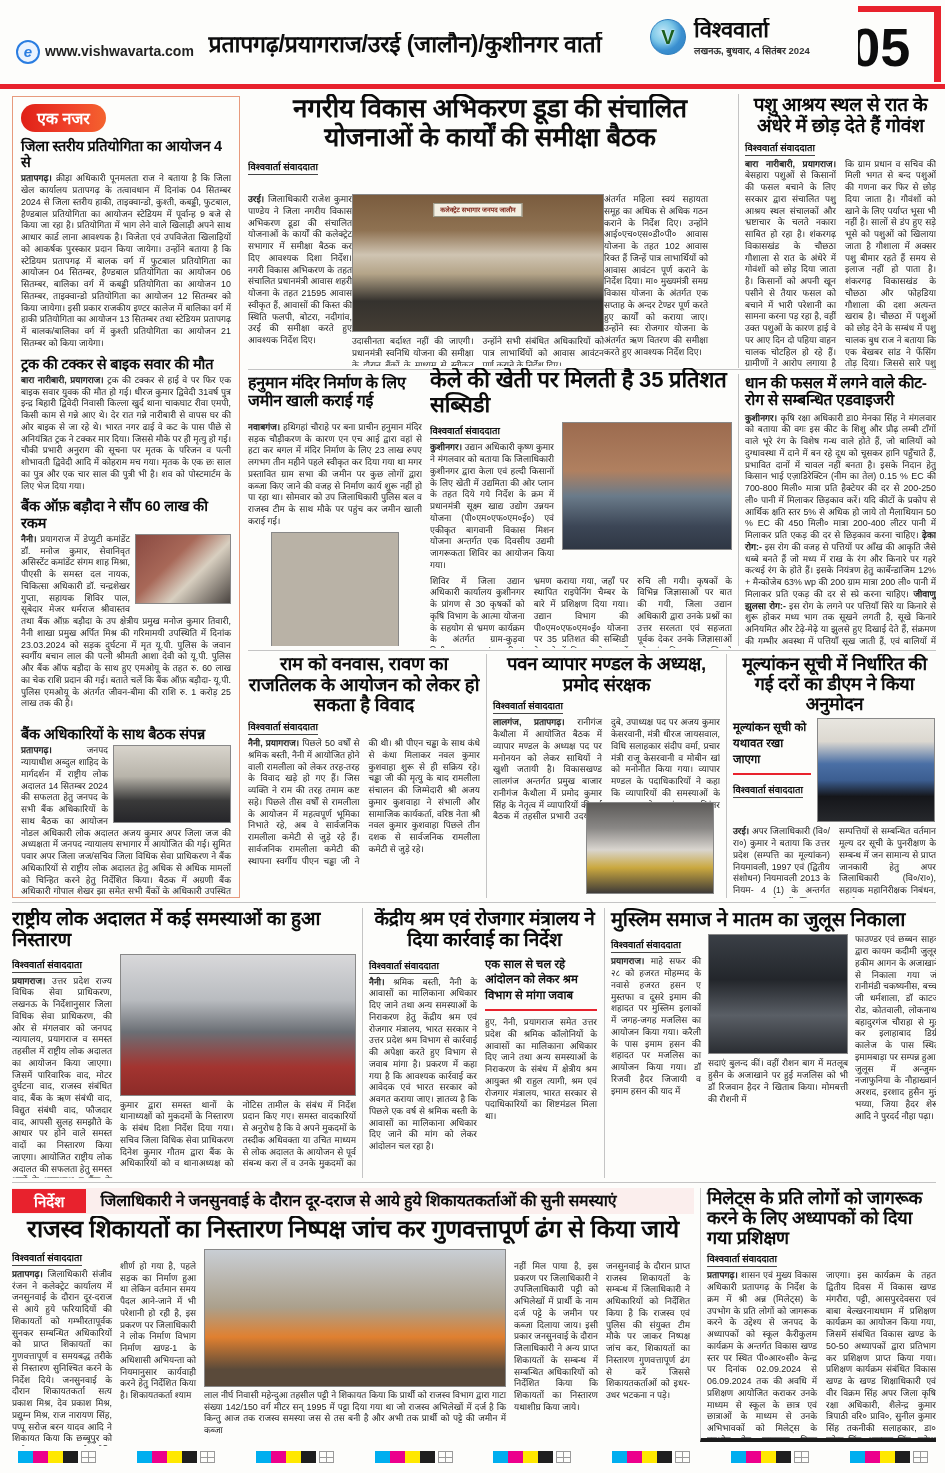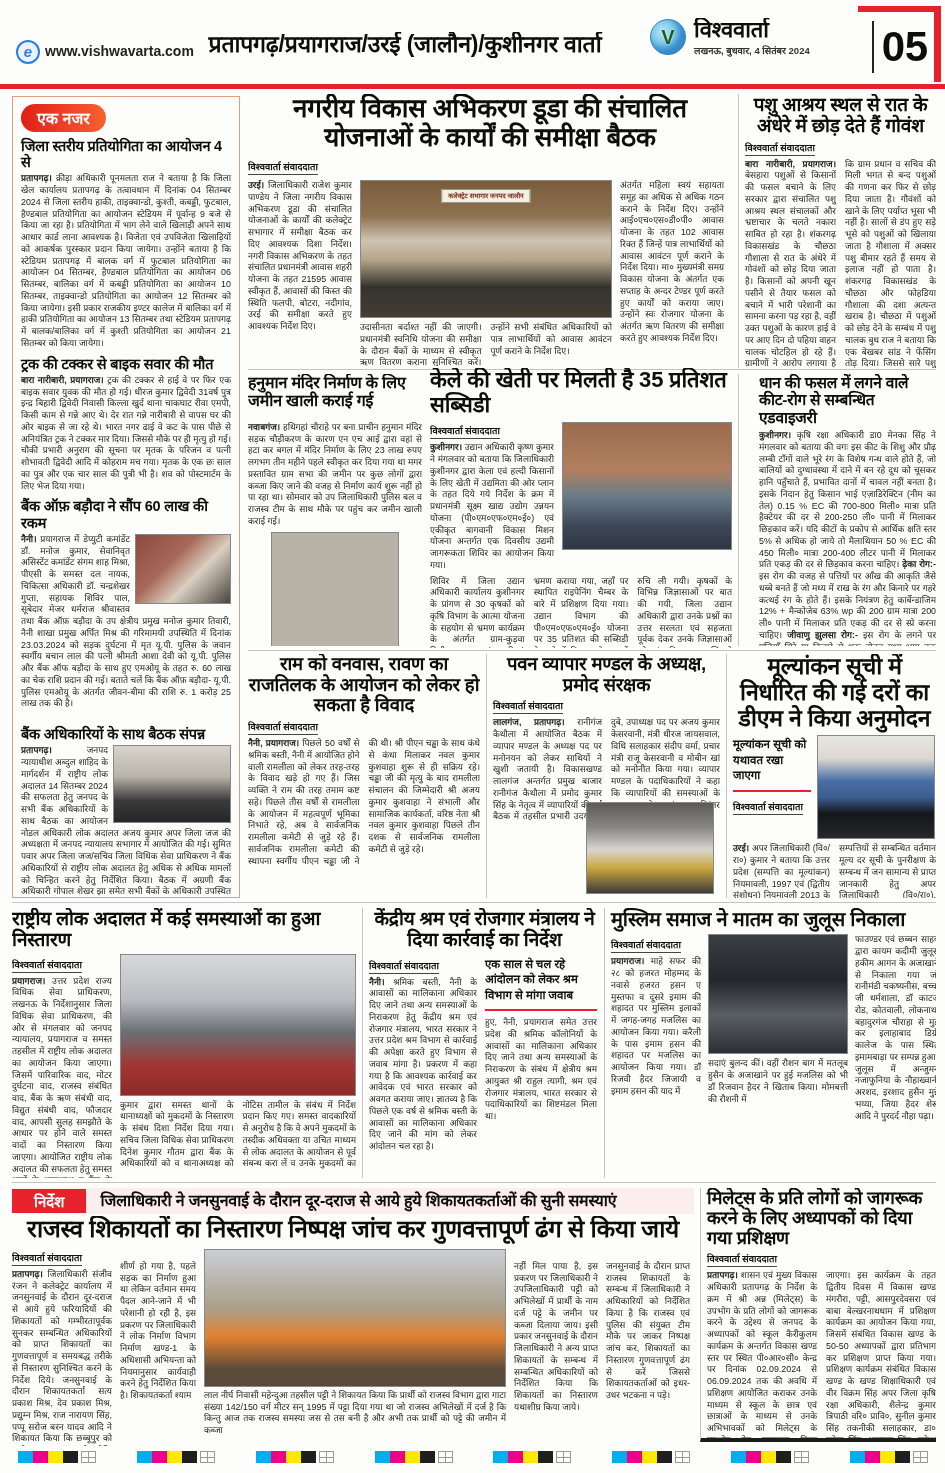--- a/index.html
+++ b/index.html
@@ -66,21 +66,21 @@
     <div class="abs hl" style="left:180px;top:32px;width:450px;font-size:23px;text-align:center">प्रतापगढ़/प्रयागराज/उरई (जालौन)/कुशीनगर वार्ता</div>
     <div class="abs" style="left:650px;top:18px;width:210px;display:flex;gap:8px;align-items:center">
       <div class="logo">V</div>
       <div>
         <div class="hl" style="font-size:22px">विश्ववार्ता</div>
         <div style="font-size:9.5px;font-weight:700;color:#333;margin-top:1px">लखनऊ,   बुधवार, 4 सितंबर 2024</div>
       </div>
     </div>
     <div class="abs" style="left:858px;top:6px;width:76px;height:70px;border-top:6px solid #e8222d;border-right:7px solid #e8222d;display:flex;align-items:center;justify-content:flex-end">
       <div style="border-left:2px solid #222;height:52px;margin-right:8px"></div>
-      <div class="hl" style="font-size:42px;padding-right:6px">05</div>
+      <div class="hl" style="font-size:54px;padding-right:24px">05</div>
     </div>
   </div>
   <div class="abs" style="left:0;top:84px;width:945px;height:5px;background:#e8222d"></div>
 
   <div class="abs" style="left:12px;top:96px;width:228px;height:802px;border:1px solid #e79a7d;padding:7px 8px;box-sizing:border-box">
     <div class="eknazar-banner">एक नजर</div>
 
     <div style="margin-top:6px">
       <div class="hl" style="font-size:14.5px;margin:3px 0">जिला स्तरीय प्रतियोगिता का आयोजन 4 से</div>
       <div class="body-txt"><b>प्रतापगढ़।</b> <span>क्रीड़ा अधिकारी पूनमलता राज ने बताया है कि जिला खेल कार्यालय प्रतापगढ़ के तत्वावधान में दिनांक 04 सितम्बर 2024 से जिला स्तरीय हाकी, ताइक्वान्डो, कुश्ती, कबड्डी, फुटबाल, हैण्डबाल प्रतियोगिता का आयोजन स्टेडियम में पूर्वान्ह 9 बजे से किया जा रहा है। प्रतियोगिता में भाग लेने वाले खिलाड़ी अपने साथ आधार कार्ड लाना आवश्यक है। विजेता एवं उपविजेता खिलाड़ियों को आकर्षक पुरस्कार प्रदान किया जायेगा। उन्होंने बताया है कि स्टेडियम प्रतापगढ़ में बालक वर्ग में फुटबाल प्रतियोगिता का आयोजन 04 सितम्बर, हैण्डबाल प्रतियोगिता का आयोजन 06 सितम्बर, बालिका वर्ग में कबड्डी प्रतियोगिता का आयोजन 10 सितम्बर, ताइक्वान्डो प्रतियोगिता का आयोजन 12 सितम्बर को किया जायेगा। इसी प्रकार राजकीय इण्टर कालेज में बालिका वर्ग में हाकी प्रतियोगिता का आयोजन 13 सितम्बर तथा स्टेडियम प्रतापगढ़ में बालक/बालिका वर्ग में कुश्ती प्रतियोगिता का आयोजन 21 सितम्बर को किया जायेगा।</span></div>
@@ -108,21 +108,21 @@
     </div>
 
     
   </div>
 
   <div class="abs" style="left:248px;top:94px;width:484px;height:272px">
     <div class="hl center" style="font-size:26px">नगरीय विकास अभिकरण डूडा की संचालित योजनाओं के कार्यों की समीक्षा बैठक</div>
     <div style="margin-top:4px">
       <span class="byline">विश्ववार्ता संवाददाता</span>
     </div>
-    <div style="display:flex;gap:8px;margin-top:2px">
+    <div style="display:flex;margin-top:16px">
       <div class="body-txt" style="width:104px;flex:none">
         <b>उरई।</b> <span>जिलाधिकारी राजेश कुमार पाण्डेय ने जिला नगरीय विकास अभिकरण डूडा की संचालित योजनाओं के कार्यों की कलेक्ट्रेट सभागार में समीक्षा बैठक कर दिए आवश्यक दिशा निर्देश। नगरी विकास अभिकरण के तहत संचालित प्रधानमंत्री आवास शहरी योजना के तहत 21595 आवास स्वीकृत हैं, आवासों की किस्त की स्थिति फलपी, बोटरा, नदीगांव, उरई की समीक्षा करते हुए आवश्यक निर्देश दिए।</span>
       </div>
       <div style="width:252px;flex:none">
         <div class="photo phA" style="width:252px;height:138px">
           <div class="caption-sign">कलेक्ट्रेट सभागार जनपद जालौन</div>
         </div>
         <div class="body-txt cols2" style="margin-top:4px;height:62px">उदासीनता बर्दाश्त नहीं की जाएगी। प्रधानमंत्री स्वनिधि योजना की समीक्षा के दौरान बैंकों के माध्यम से स्वीकृत ऋण वितरण कराना सुनिश्चित करें। उन्होंने सभी संबंधित अधिकारियों को पात्र लाभार्थियों को आवास आवंटन पूर्ण कराने के निर्देश दिए।</div>
       </div>
       <div class="body-txt" style="width:104px;flex:none">अंतर्गत महिला स्वयं सहायता समूह का अधिक से अधिक गठन कराने के निर्देश दिए। उन्होंने आई०एच०एस०डी०पी० आवास योजना के तहत 102 आवास रिक्त हैं जिन्हें पात्र लाभार्थियों को आवास आवंटन पूर्ण कराने के निर्देश दिया। मा० मुख्यमंत्री समग्र विकास योजना के अंतर्गत एक सप्ताह के अन्दर टेण्डर पूर्ण करते हुए कार्यों को कराया जाए। उन्होंने स्वः रोजगार योजना के अंतर्गत ऋण वितरण की समीक्षा करते हुए आवश्यक निर्देश दिए।</div>
@@ -154,21 +154,21 @@
         <span class="byline">विश्ववार्ता संवाददाता</span>
         <div class="body-txt">
           <b>कुशीनगर।</b> <span>उद्यान अधिकारी कृष्ण कुमार ने मंगलवार को बताया कि जिलाधिकारी कुशीनगर द्वारा केला एवं हल्दी किसानों के लिए खेती में उद्यमिता की ओर प्लान के तहत दिये गये निर्देश के क्रम में प्रधानमंत्री सूक्ष्म खाद्य उद्योग उन्नयन योजना (पी०एम०एफ०एम०ई०) एवं एकीकृत बागवानी विकास मिशन योजना अन्तर्गत एक दिवसीय उद्यमी जागरूकता शिविर का आयोजन किया गया।</span>
         </div>
       </div>
       <div class="photo phC" style="width:170px;height:128px;margin-top:2px"></div>
     </div>
     <div class="body-txt cols3" style="margin-top:4px;height:108px">शिविर में जिला उद्यान अधिकारी कार्यालय कुशीनगर के प्रांगण से 30 कृषकों को कृषि विभाग के आत्मा योजना के सहयोग से भ्रमण कार्यक्रम के अंतर्गत ग्राम-कुड़वा दिलीपनगर (फुलवरिया) विकास खण्ड-कसया में उद्यमी जितेन्द्र कुशवाहा के यहाँ भ्रमण कराया गया, जहाँ पर स्थापित राइपेनिंग चैम्बर के बारे में प्रशिक्षण दिया गया। उद्यान विभाग की पी०एम०एफ०एम०ई० योजना पर 35 प्रतिशत की सब्सिडी के बारे में विस्तार से कृषकों को जानकारी दी गयी, जिस पर कृषकों द्वारा योजना में रुचि ली गयी। कृषकों के विभिन्न जिज्ञासाओं पर बात की गयी, जिला उद्यान अधिकारी द्वारा उनके प्रश्नों का उत्तर सरलता एवं सहजता पूर्वक देकर उनके जिज्ञासाओं को शांत किया गया। जिससे कृषक संतुष्ट भी हुए। प्रशिक्षण में उपस्थित जिला उद्यान अधिकारी कुशीनगर कृष्ण कुमार द्वारा उद्यमियों को उद्यम एवं विभाग के विभिन्न योजनाओं से मिलने वाली सब्सिडी के विषय में विस्तृत जानकारी दी गयी एवं कृषकों हेतु उद्यान विभाग द्वारा हर समय सहायता हेतु प्रतिबद्धता व्यक्त की गयी। कार्यक्रम में प्रभारी पंकज जायसवाल, एकीकृत विकास मिशन प्रभारी, विपिन उपाध्याय, अनिल द्विवेदी (पूर्व जिला उद्यान अधिकारी, अरुणांचल प्रदेश) एवं विभिन्न खण्डों से आये हुए कृषक उनमें राकेश सिंह, रामगिरीश शर्मा, कुशवाहा, राजेन्द्र सिंह, केदार सिंह यादव, मुकेश कुमार चौरसिया, जयराम सिंह, मैनेजर गोरखनाथ सिंह, इन्द्रजीत प्रसाद आदि कृषक उपस्थित रहे।</div>
   </div>
 
-  <div class="abs vr-l" style="left:738px;top:374px;width:198px;height:272px;padding-left:20px;box-sizing:border-box">
+  <div class="abs vr-l" style="left:738px;top:374px;width:198px;height:272px;padding-left:6px;box-sizing:border-box">
     <div class="hl" style="font-size:15.5px">धान की फसल में लगने वाले कीट-रोग से सम्बन्धित एडवाइजरी</div>
     <div class="body-txt" style="margin-top:4px">
       <b>कुशीनगर।</b> <span>कृषि रक्षा अधिकारी डा0 मेनका सिंह ने मंगलवार को बताया की वगः इस कीट के शिशु और प्रौढ़ लम्बी टाँगों वाले भूरे रंग के विशेष गन्ध वाले होते हैं, जो बालियों को दुग्धावस्था में दाने में बन रहे दूध को चूसकर हानि पहुँचाते हैं, प्रभावित दानों में चावल नहीं बनता है। इसके निदान हेतु किसान भाई एज़ाडिरेक्टिन (नीम का तेल) 0.15 % EC की 700-800 मिली० मात्रा प्रति हैक्टेयर की दर से 200-250 ली० पानी में मिलाकर छिड़काव करें। यदि कीटों के प्रकोप से आर्थिक क्षति स्तर 5% से अधिक हो जाये तो मैलाथियान 50 % EC की 450 मिली० मात्रा 200-400 लीटर पानी में मिलाकर प्रति एकड़ की दर से छिड़काव करना चाहिए।</span>
       <b>ढ़ेका रोग:-</b> <span>इस रोग की वजह से पत्तियों पर आँख की आकृति जैसे धब्बे बनते हैं जो मध्य में राख के रंग और किनारे पर गहरे कत्थई रंग के होते हैं। इसके नियंत्रण हेतु कार्बेन्डाजिम 12% + मैन्कोजेब 63% wp की 200 ग्राम मात्रा 200 ली० पानी में मिलाकर प्रति एकड़ की दर से स्प्रे करना चाहिए।</span>
       <b>जीवाणु झुलसा रोग:-</b> <span>इस रोग के लगने पर पत्तियाँ सिरे या किनारे से शुरू होकर मध्य भाग तक सूखने लगती है, सूखे किनारे अनियमित और टेढ़े-मेढ़े या झुलसे हुए दिखाई देते हैं, संक्रमण की गम्भीर अवस्था में पत्तियाँ सूख जाती हैं, एवं बालियों में दाना नहीं बनता है।</span>
     </div>
   </div>
 
   <div class="abs sep" style="left:248px;top:650px;width:688px;height:1px"></div>
 
@@ -183,21 +183,21 @@
   <div class="abs vr-l" style="left:486px;top:654px;width:234px;height:244px;padding-left:6px;box-sizing:border-box">
     <div class="hl center" style="font-size:18.5px">पवन व्यापार मण्डल के अध्यक्ष, प्रमोद संरक्षक</div>
     <div><span class="byline">विश्ववार्ता संवाददाता</span></div>
     <div class="body-txt cols2" style="height:112px">
       <b>लालगंज, प्रतापगढ़।</b> <span>रानीगंज कैथौला में आयोजित बैठक में व्यापार मण्डल के अध्यक्ष पद पर मनोनयन को लेकर साथियों ने खुशी जतायी है। विकासखण्ड लालगंज अन्तर्गत प्रमुख बाजार रानीगंज कैथौला में प्रमोद कुमार सिंह के नेतृत्व में व्यापारियों की हुई बैठक में तहसील प्रभारी उदयभान दुबे, उपाध्यक्ष पद पर अजय कुमार केसरवानी, मंत्री धीरज जायसवाल, विधि सलाहकार संदीप वर्मा, प्रचार मंत्री राजू केसरवानी व मोबीन खां को मनोनीत किया गया। व्यापार मण्डल के पदाधिकारियों ने कहा कि व्यापारियों की समस्याओं के समाधान हेतु संगठन निरंतर प्रयासरत रहेगा।</span>
     </div>
     <div class="photo phD" style="width:128px;height:92px;position:absolute;right:6px;bottom:4px"></div>
   </div>
 
   <div class="abs vr-l" style="left:726px;top:654px;width:210px;height:244px;padding-left:6px;box-sizing:border-box">
-    <div class="hl center" style="font-size:23px">मूल्यांकन सूची में निर्धारित की गई दरों का डीएम ने किया अनुमोदन</div>
+    <div class="hl center" style="font-size:18px">मूल्यांकन सूची में निर्धारित की गई दरों का डीएम ने किया अनुमोदन</div>
     <div style="display:flex;gap:6px;margin-top:4px">
       <div style="width:78px;flex:none">
         <div class="pullq"><span class="chev"></span><span>मूल्यांकन सूची को यथावत रखा जाएगा</span></div>
         <div style="margin-top:4px"><span class="byline">विश्ववार्ता संवाददाता</span></div>
       </div>
       <div class="photo phE" style="width:118px;height:104px"></div>
     </div>
     <div class="body-txt cols2" style="margin-top:4px;height:86px">
       <b>उरई।</b> <span>अपर जिलाधिकारी (वि०/रा०) कुमार ने बताया कि उत्तर प्रदेश (सम्पत्ति का मूल्यांकन) नियमावली, 1997 एवं (द्वितीय संशोधन) नियमावली 2013 के नियम- 4 (1) के अन्तर्गत जनपद जालौन में स्थित भू-सम्पत्तियों से सम्बन्धित वर्तमान मूल्य दर सूची के पुनरीक्षण के सम्बन्ध में जन सामान्य से प्राप्त जानकारी हेतु अपर जिलाधिकारी (वि०/रा०), सहायक महानिरीक्षक निबंधन, जालौन सदर, समस्त उपजिलाधिकारी द्वारा मूल्यांकन सूची का पुनरीक्षण करने के सम्बन्ध में विचार विमर्श करने के उपरान्त भू-सम्पत्तियों के क्रय विक्रय की वास्तविक स्थिति के परीक्षणोपरान्त जनपद में स्थित भू-सम्पत्तियों की दरें वर्तमान में लागू मूल्य दर सूची में दी गयी दरों के समतुल्य होने के कारण वर्तमान में प्रभावी मूल्यांकन सूची में निर्धारित की गयी दरों को जिलाधिकारी महोदय के अनुमोदन दिनांक 02.09.2024 के क्रम में दिनांक 02.09.2024 से प्रभावी मूल्यांकन सूची को यथावत रखा जाता है।</span>
     </div>

